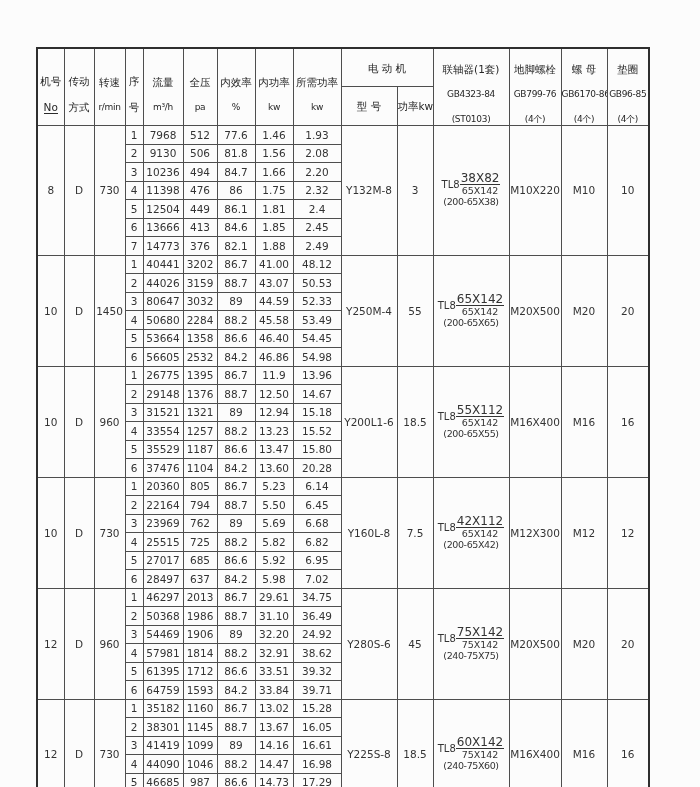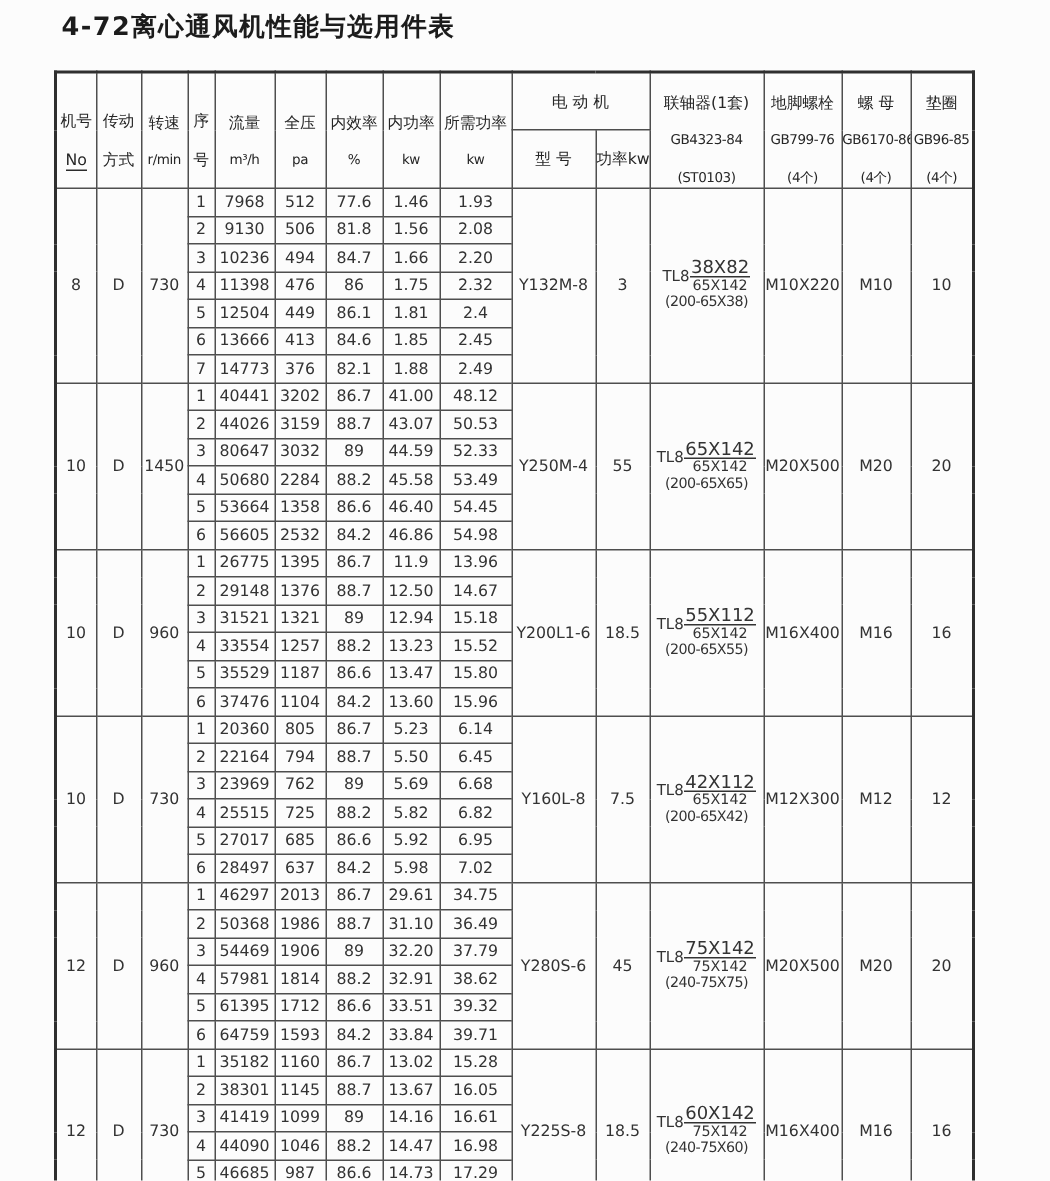--- a/index.html
+++ b/index.html
@@ -53,21 +53,20 @@
   .cp-main .cp-pre { font-size: 10px; }
   .frac { display: inline-block; text-align: center; vertical-align: middle; }
   .frac .num { display: block; border-bottom: 1px solid #333; font-size: 12px; line-height: 11px; padding: 0 1px; }
   .frac .den { display: block; font-size: 9.5px; line-height: 11px; }
   .cp-note { display: block; font-size: 9.5px; line-height: 11px; letter-spacing: -0.4px; }
 </style>
 </head>
 <body>
 
 <div class="page">
-  <div class="title">4-72离心通风机性能与选用件表</div>
 
   <table class="fan">
     <colgroup>
       <col style="width:27px">
         <col style="width:30px">
         <col style="width:31px">
       <col style="width:18px">
         <col style="width:40px">
         <col style="width:34px">
       <col style="width:38px">
@@ -334,21 +333,21 @@
           <td>86.6</td>
           <td>13.47</td>
           <td>15.80</td>
         </tr>
         <tr>
           <td>6</td>
           <td>37476</td>
           <td>1104</td>
           <td>84.2</td>
           <td>13.60</td>
-          <td>15.96</td>
+          <td>20.28</td>
         </tr>
         <tr class="block-start">
           <td rowspan="6">10</td>
           <td rowspan="6">D</td>
           <td rowspan="6">730</td>
           <td>1</td>
           <td>20360</td>
           <td>805</td>
           <td>86.7</td>
           <td>5.23</td>
@@ -436,21 +435,21 @@
           <td>88.7</td>
           <td>31.10</td>
           <td>36.49</td>
         </tr>
         <tr>
           <td>3</td>
           <td>54469</td>
           <td>1906</td>
           <td>89</td>
           <td>32.20</td>
-          <td>37.79</td>
+          <td>24.92</td>
         </tr>
         <tr>
           <td>4</td>
           <td>57981</td>
           <td>1814</td>
           <td>88.2</td>
           <td>32.91</td>
           <td>38.62</td>
         </tr>
         <tr>

